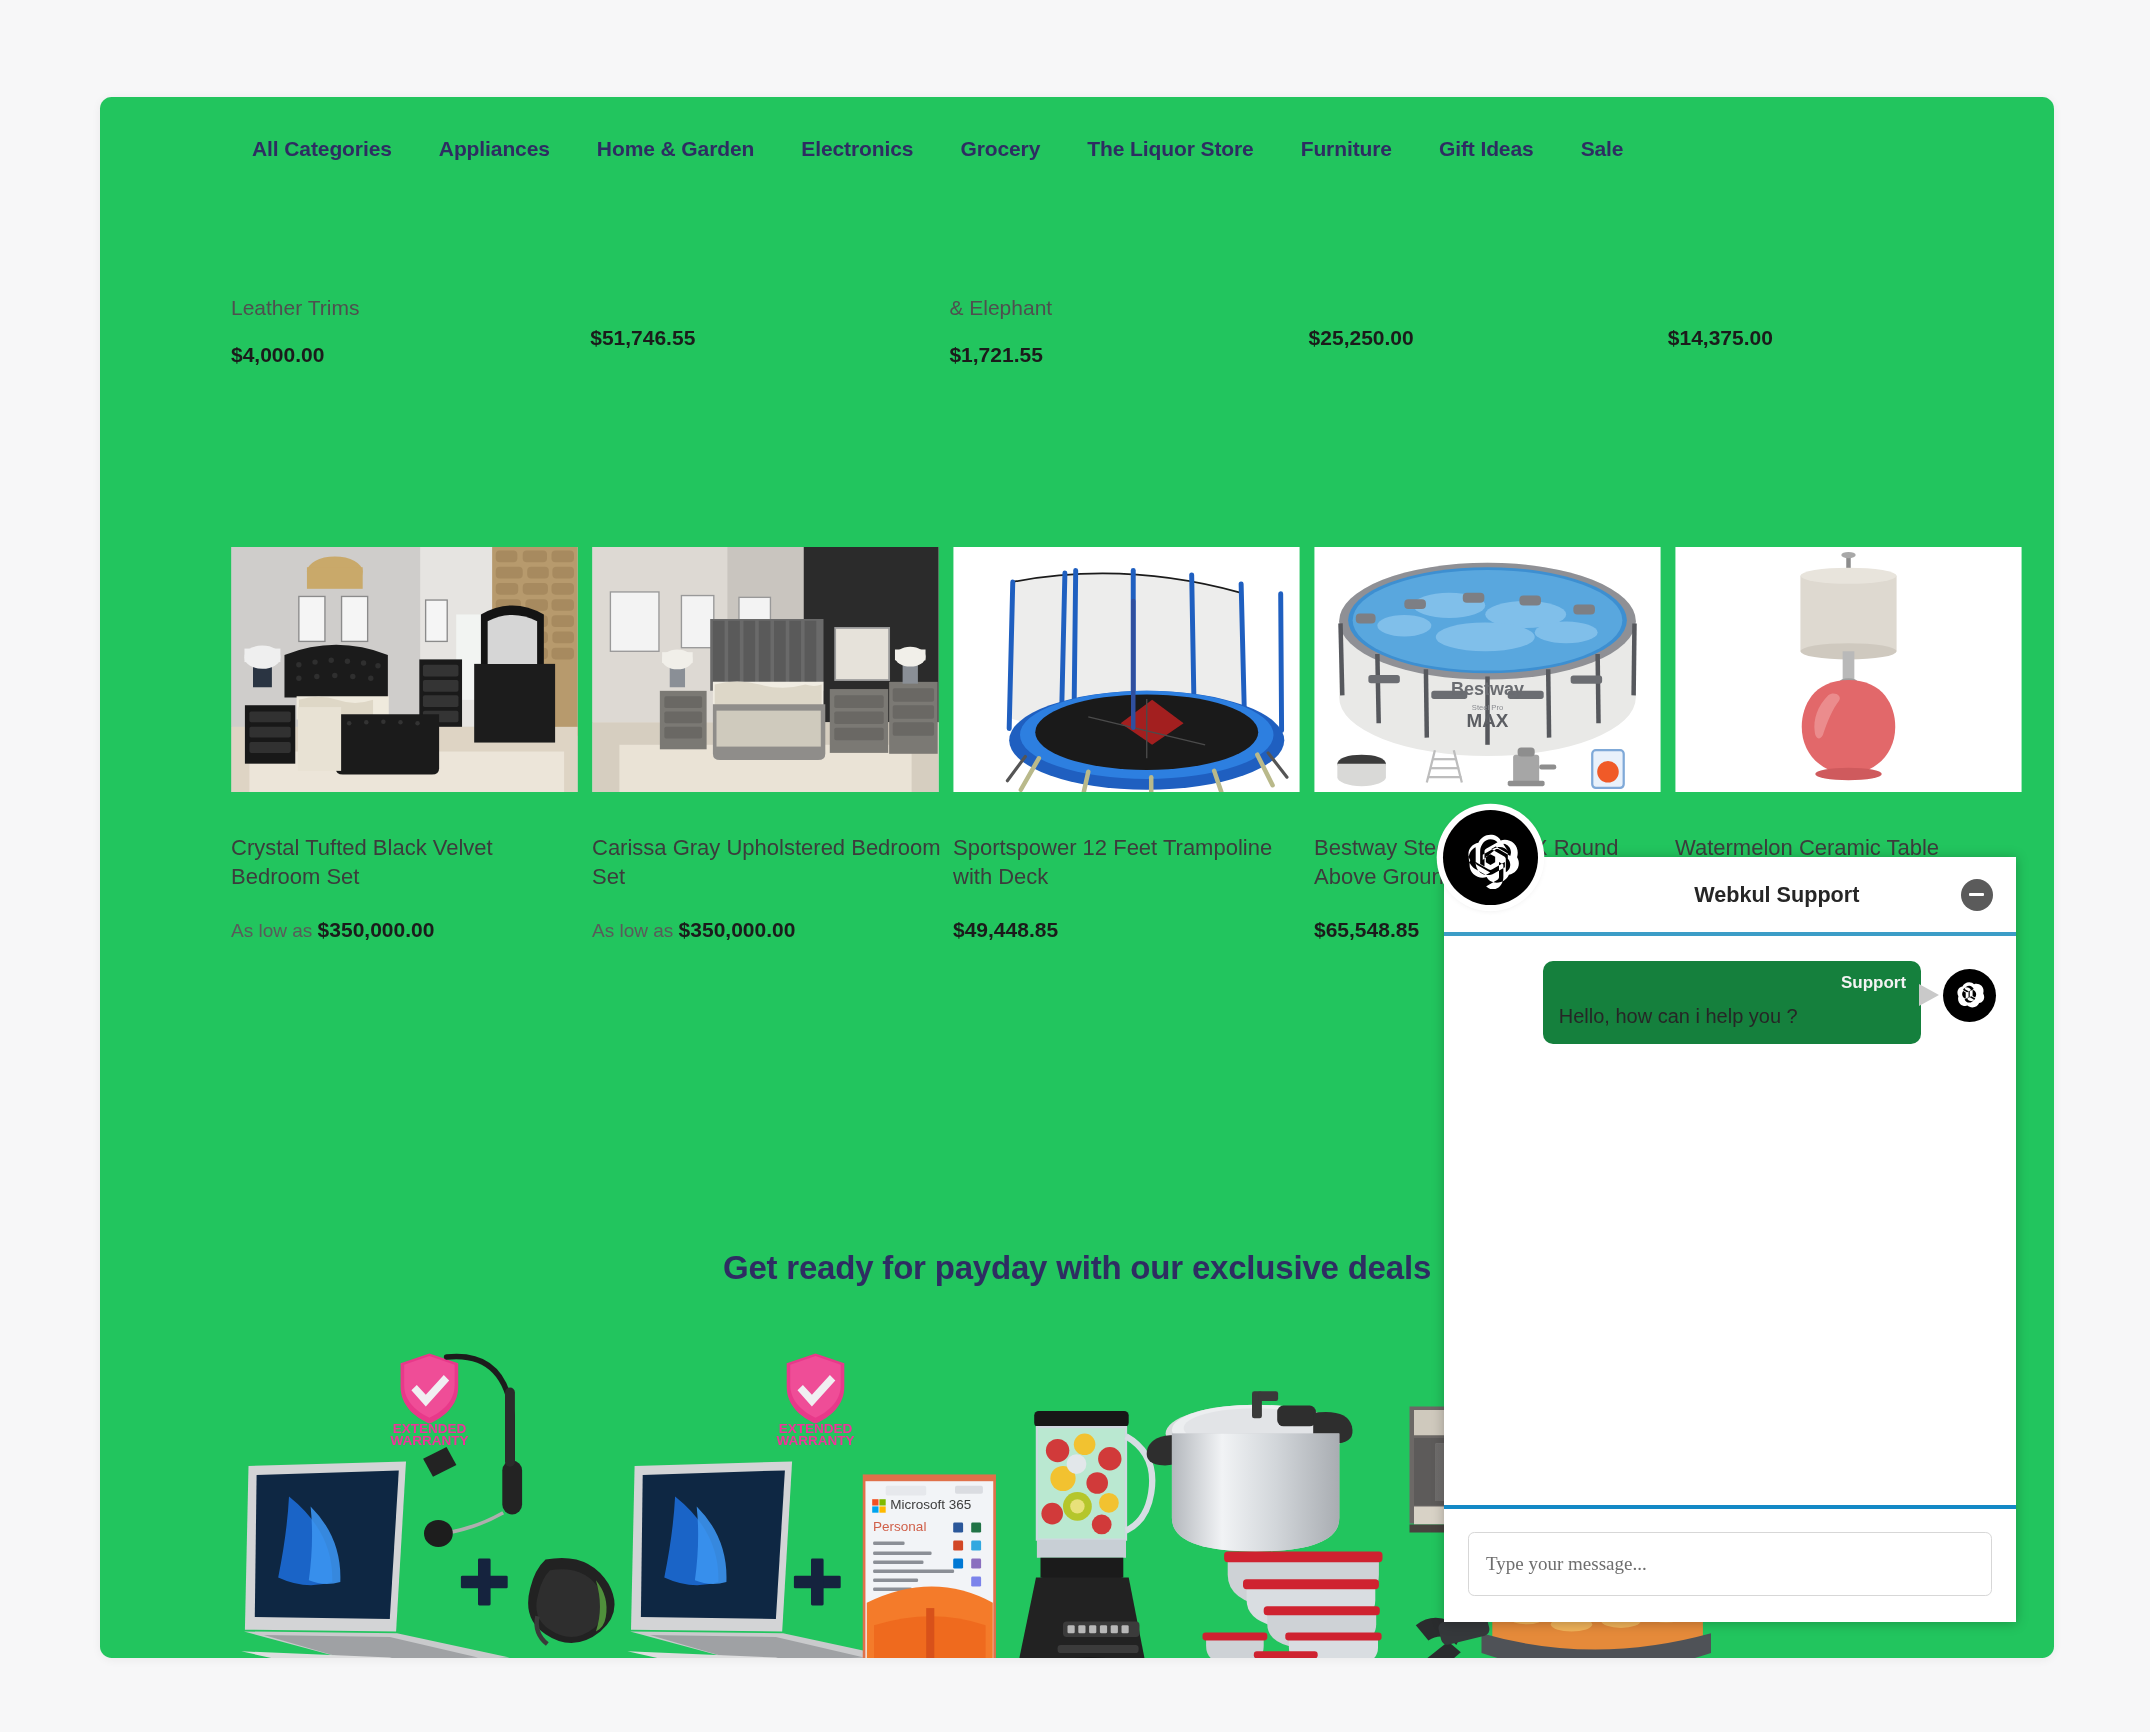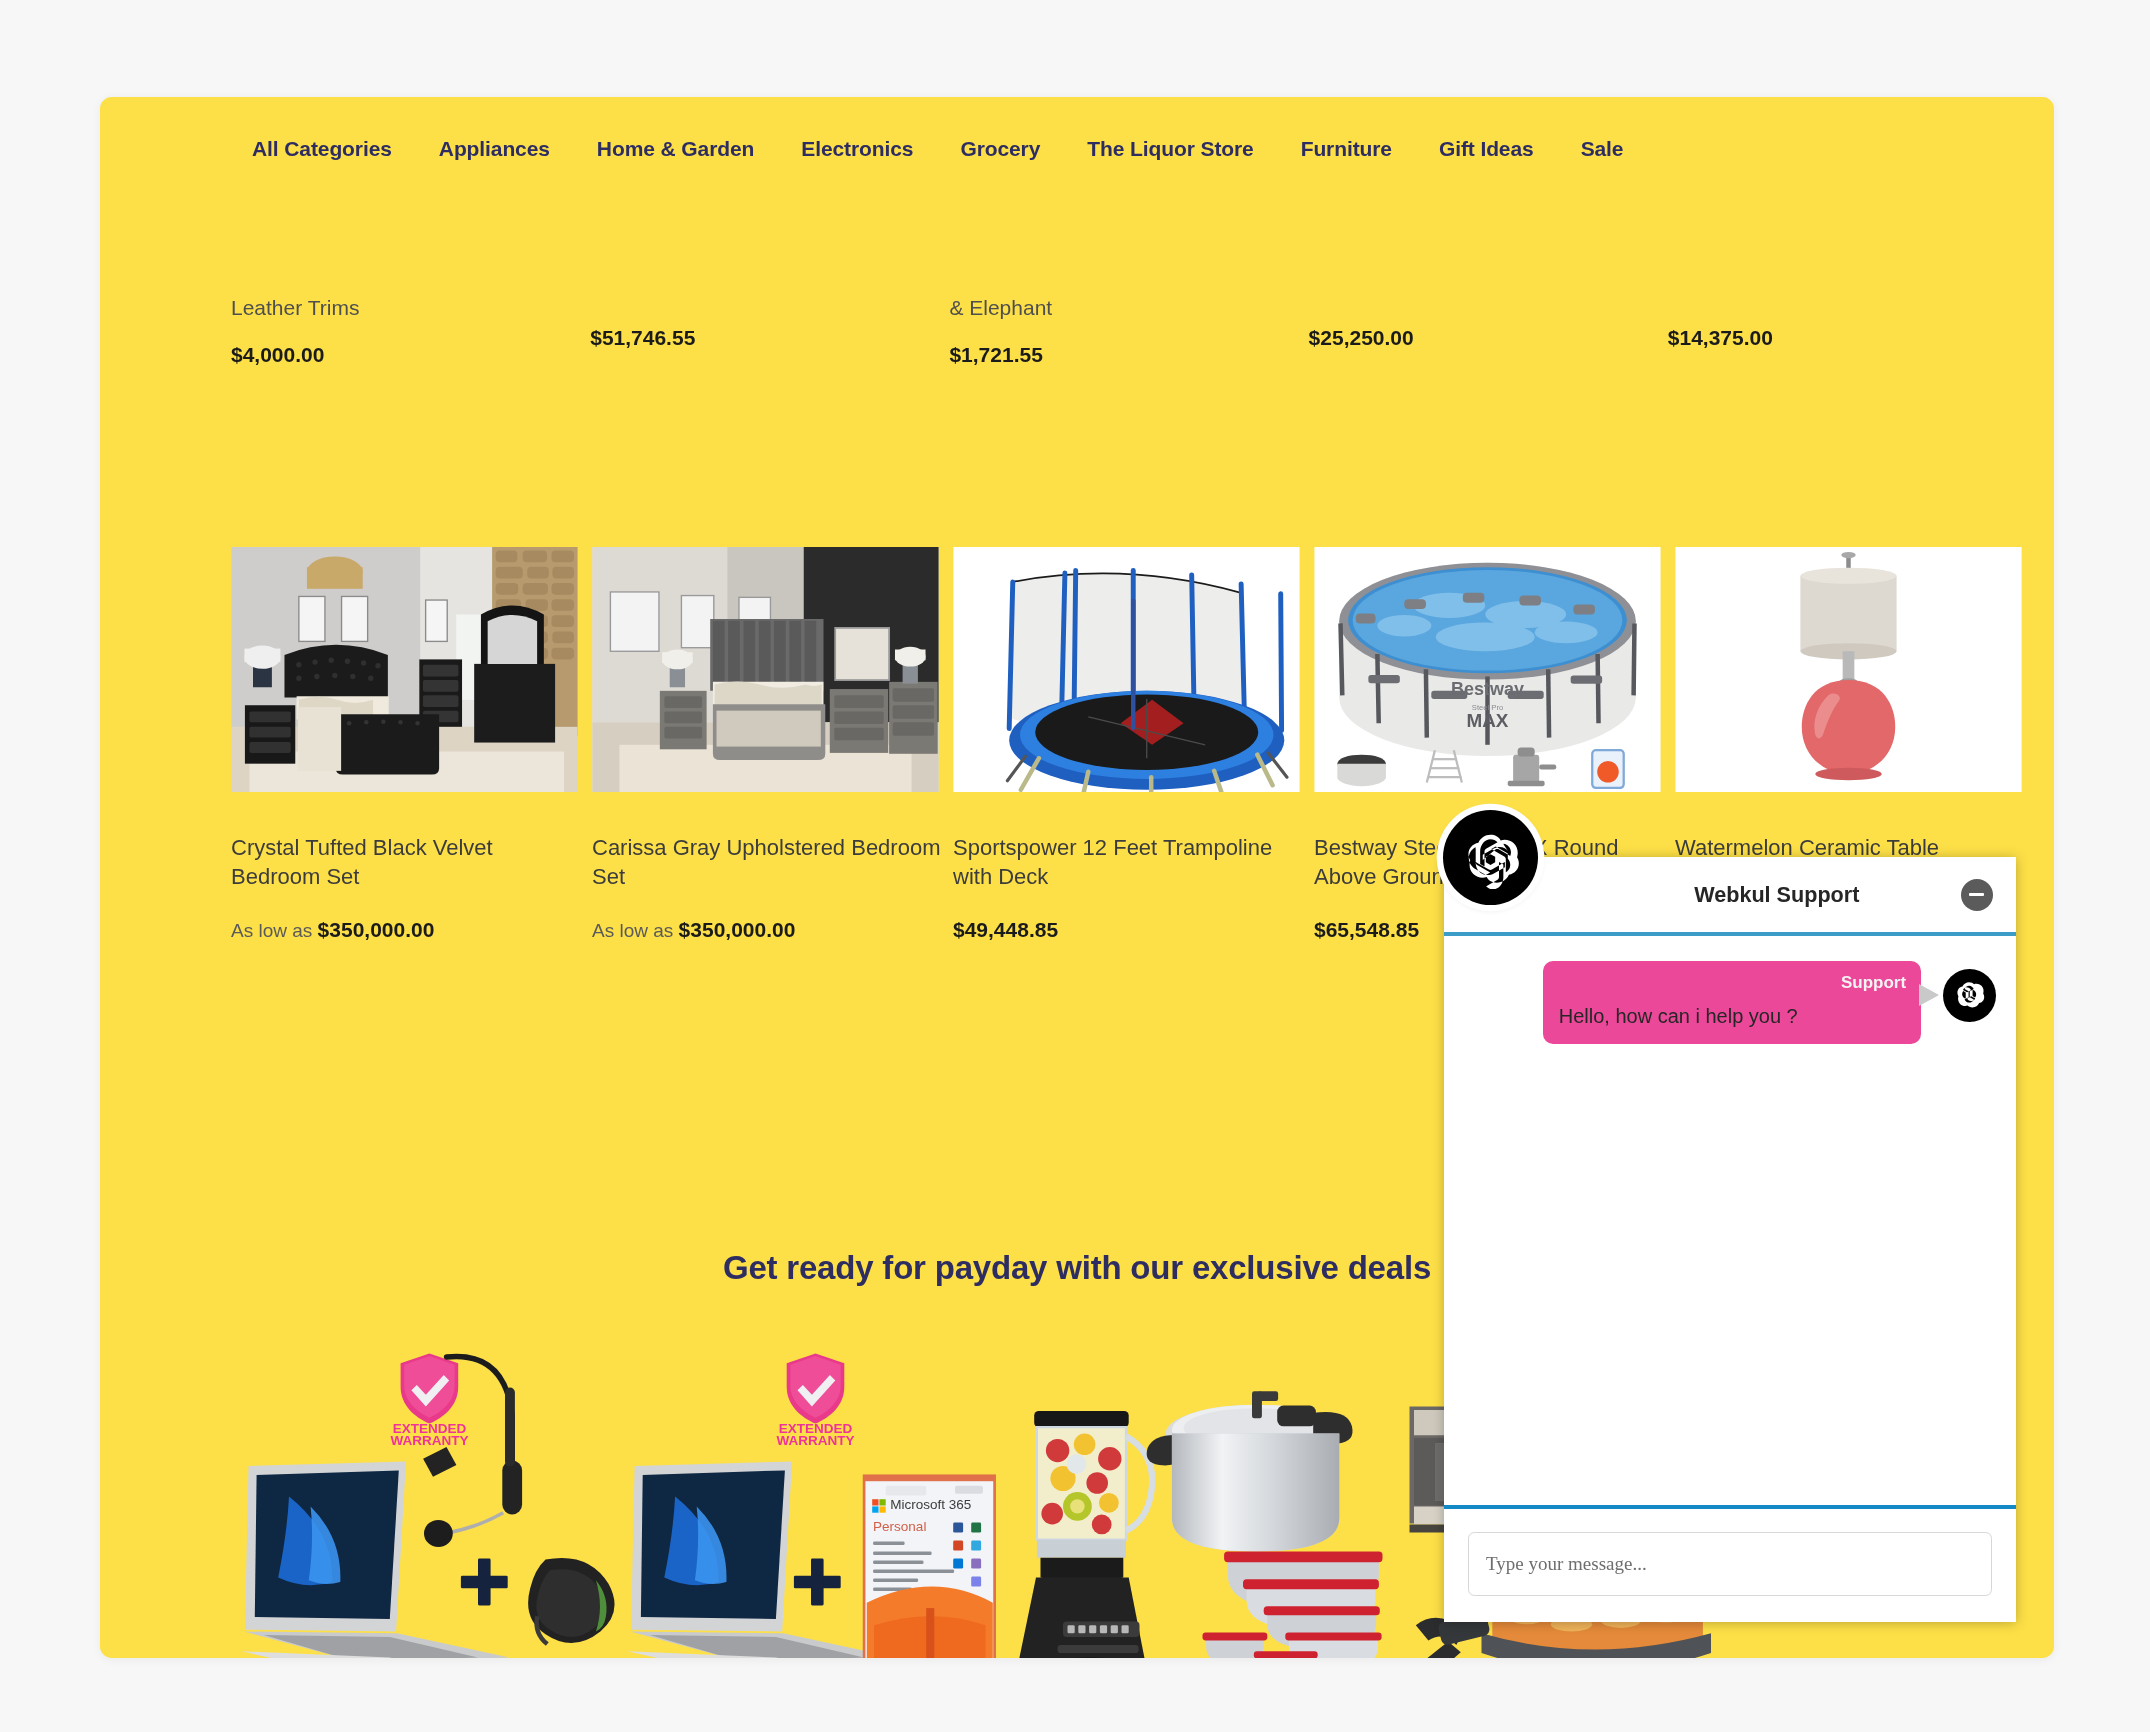--- a/index.html
+++ b/index.html
@@ -9,21 +9,21 @@
     font-family: "Liberation Sans", sans-serif;
     overflow: hidden;
   }
   .page { position: relative; width: 2151px; height: 1732px; }
 
   
   .card {
     position: absolute;
     left: 100px; top: 97px;
     width: 1954px; height: 1561px;
-    background: #fde047;
+    background: #22c55e;
     border-radius: 11.7px;
     box-shadow: 0 1.8px 10px rgba(0,0,0,0.055);
     overflow: hidden;
   }
 
   
   .nav {
     position: absolute;
     left: 0; top: 40px;
     width: 100%;
@@ -143,21 +143,21 @@
     flex: 1; position: relative; background: #fff;
     padding: 25px 20px 0 20px;
     overflow: hidden;
   }
   .msg-row {
     display: flex; align-items: flex-start; justify-content: flex-end;
     gap: 0;
   }
   .bubble {
     position: relative;
-    background: #ec4899;
+    background: #15803d;
     border-radius: 10px;
     padding: 11.7px 15.3px 15.3px 15.3px;
     max-width: 392px;
     min-width: 378px;
   }
   .bubble:after {
     content: "";
     position: absolute;
     right: -18px; top: 23.4px;
     border-top: 11.7px solid transparent;

